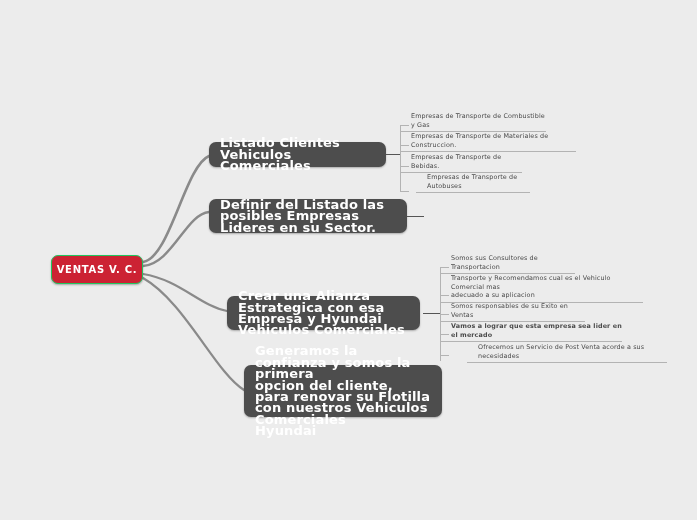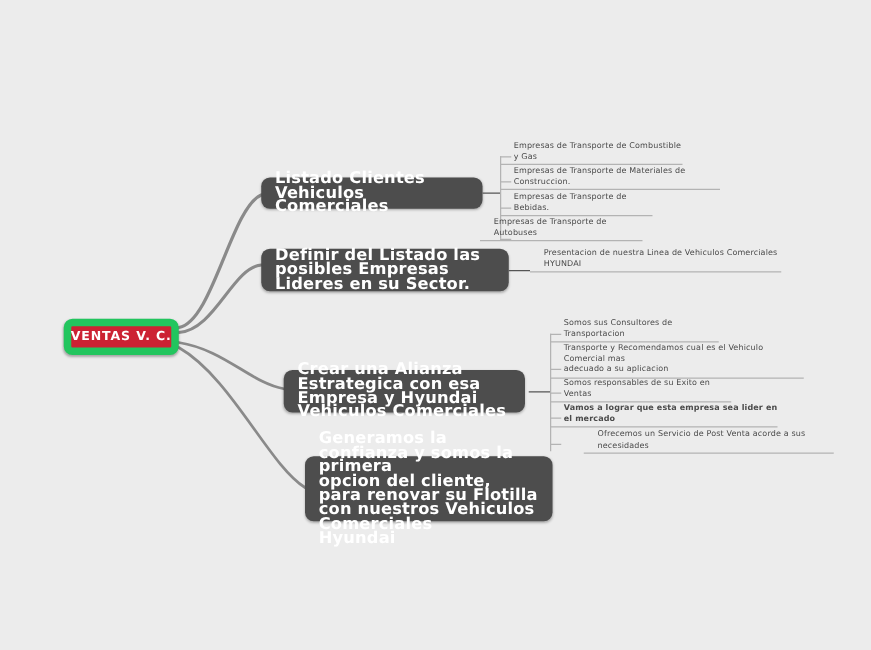--- a/index.html
+++ b/index.html
@@ -33,21 +33,21 @@
   }
 
   
   .root-node {
     position: absolute;
     left: 51px;
     top: 255px;
     width: 92px;
     height: 29px;
     background: #cc2233;
-    border: 6px solid #22c55e;
+    border: 1px solid #22c55e;
     border-radius: 7px;
     box-sizing: border-box;
     display: flex;
     align-items: center;
     justify-content: center;
     box-shadow: 0 1px 2px rgba(0,0,0,0.30);
   }
   .root-label {
     color: #ffffff;
     font-size: 10px;
@@ -150,36 +150,31 @@
     <div class="leaf-underline"></div>
   </div>
   <div class="leaf" style="left:400px; top:132px; width:176px;">
     <div class="leaf-text">Empresas de Transporte de Materiales de Construccion.</div>
     <div class="leaf-underline"></div>
   </div>
   <div class="leaf" style="left:400px; top:153px; width:122px;">
     <div class="leaf-text">Empresas de Transporte de Bebidas.</div>
     <div class="leaf-underline"></div>
   </div>
-  <div class="leaf" style="left:384px; top:173px; width:130px;">
+  <div class="leaf" style="left:400px; top:173px; width:130px;padding-left:16px;">
     <div class="leaf-text">Empresas de Transporte de Autobuses</div>
     <div class="leaf-underline"></div>
   </div>
 
   <div class="branch-node" id="branch-1">
     <span class="branch-label">Definir del Listado las posibles Empresas
 Lideres en su Sector.</span>
   </div>
   <div class="stub" style="left:407px; top:216px; width:17px;"></div>
 
-  <div class="leaf" style="left:424px; top:198px; width:201px;">
-    <div class="leaf-text">Presentacion de nuestra Linea de Vehiculos Comerciales
-HYUNDAI</div>
-    <div class="leaf-underline"></div>
-  </div>
 
   <div class="branch-node" id="branch-2">
     <span class="branch-label">Crear una Alianza Estrategica con esa
 Empresa y Hyundai Vehiculos Comerciales</span>
   </div>
 
   <div class="stub" style="left:423px; top:313px; width:17px;"></div>
   <div class="spine" style="left:440px; top:267px; height:94px;"></div>
   <div class="tick" style="left:440px; top:267px; width:9px;"></div>
   <div class="tick" style="left:440px; top:295px; width:9px;"></div>

